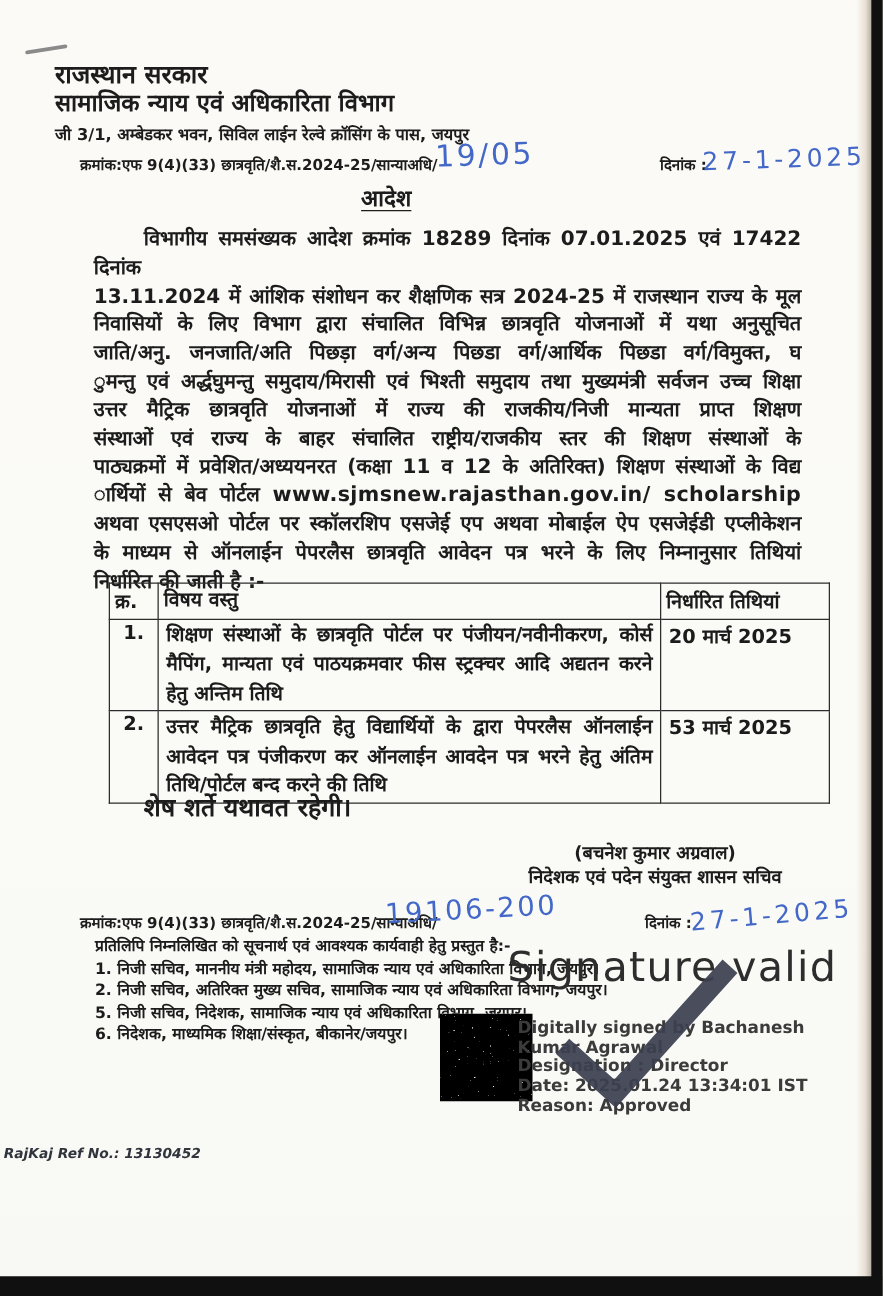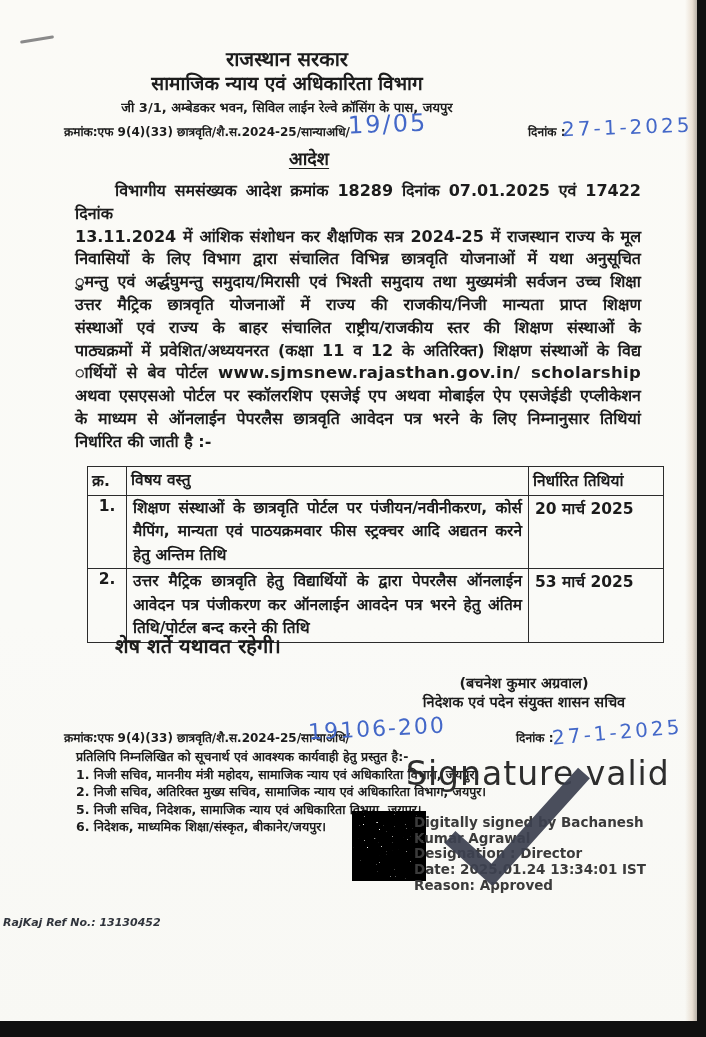--- a/index.html
+++ b/index.html
@@ -12,21 +12,21 @@
   }
   
   .scan-band-right{position:absolute;top:0;right:0;width:9px;height:100%;background:#101010;}
   .scan-band-bottom{position:absolute;bottom:0;left:0;width:100%;height:16px;background:#101010;}
   .scan-edge-shadow{position:absolute;top:0;right:9px;width:12px;height:100%;
     background:linear-gradient(90deg,rgba(0,0,0,0) 0%,rgba(160,110,60,0.18) 60%,rgba(60,40,20,0.35) 100%);}
   .pen-dash{position:absolute;left:20px;top:38px;width:34px;height:2.5px;background:#8a8a8a;
     transform:rotate(-9deg);border-radius:2px;}
 
   
-  .header{position:absolute;left:0;top:47px;width:574px;text-align:center;}
+  .header{position:absolute;left:0;top:47px;width:574px;padding-left:44px;}
   .header .govt{font-size:20px;font-weight:700;line-height:24px;}
   .header .dept{font-size:19px;font-weight:700;line-height:24px;}
   .header .addr{font-size:13px;font-weight:700;margin-top:3px;}
 
   
   .ref-row{position:absolute;left:64px;width:626px;height:36px;}
   .ref-label{position:absolute;left:0;top:11px;font-size:12px;font-weight:700;white-space:nowrap;}
   .hw{color:#4468c8;font-weight:400;letter-spacing:2px;white-space:nowrap;}
   .hw-num1{position:absolute;left:284px;top:-2px;font-size:24px;transform:rotate(-2deg);}
   .hw-num2{position:absolute;left:244px;top:-2px;font-size:22px;transform:rotate(-3deg);}
@@ -95,20 +95,21 @@
     <span class="date-label" style="left:464px;">दिनांक :</span>
     <span class="hw hw-date1">27-1-2025</span>
   </div>
 
   <div class="order-title">आदेश</div>
 
   <div class="para">
     <div class="pline first">विभागीय समसंख्यक आदेश क्रमांक 18289 दिनांक 07.01.2025 एवं 17422 दिनांक</div>
     <div class="pline">13.11.2024 में आंशिक संशोधन कर शैक्षणिक सत्र 2024-25 में राजस्थान राज्य के मूल</div>
     <div class="pline">निवासियों के लिए विभाग द्वारा संचालित विभिन्न छात्रवृति योजनाओं में यथा अनुसूचित</div>
+    <div class="pline">जाति/अनु. जनजाति/अति पिछड़ा वर्ग/अन्य पिछडा वर्ग/आर्थिक पिछडा वर्ग/विमुक्त, घ</div>
     <div class="pline">ुमन्तु एवं अर्द्धघुमन्तु समुदाय/मिरासी एवं भिश्ती समुदाय तथा मुख्यमंत्री सर्वजन उच्च शिक्षा</div>
     <div class="pline">उत्तर मैट्रिक छात्रवृति योजनाओं में राज्य की राजकीय/निजी मान्यता प्राप्त शिक्षण</div>
     <div class="pline">संस्थाओं एवं राज्य के बाहर संचालित राष्ट्रीय/राजकीय स्तर की शिक्षण संस्थाओं के</div>
     <div class="pline">पाठ्यक्रमों में प्रवेशित/अध्ययनरत  (कक्षा 11 व 12 के अतिरिक्त) शिक्षण संस्थाओं के विद्य</div>
     <div class="pline"><span>ार्थियों से बेव पोर्टल </span><span class="url">www.sjmsnew.rajasthan.gov.in/ scholarship</span></div>
     <div class="pline"><span>अथवा एसएसओ पोर्टल पर </span><span class="b">स्कॉलरशिप एसजेई एप</span><span> अथवा मोबाईल ऐप </span><span class="b">एसजेईडी एप्लीकेशन</span></div>
     <div class="pline">के माध्यम से ऑनलाईन पेपरलैस छात्रवृति आवेदन पत्र भरने के लिए निम्नानुसार तिथियां</div>
     <div class="pline last">निर्धारित की जाती है :-</div>
   </div>
 

